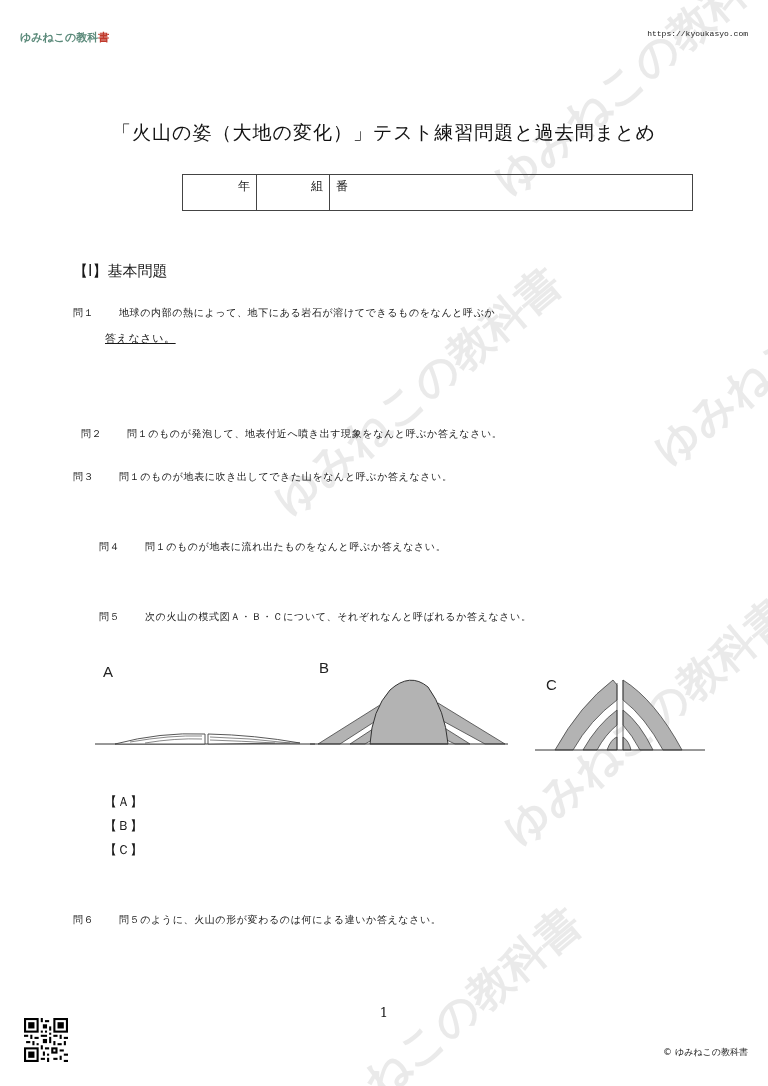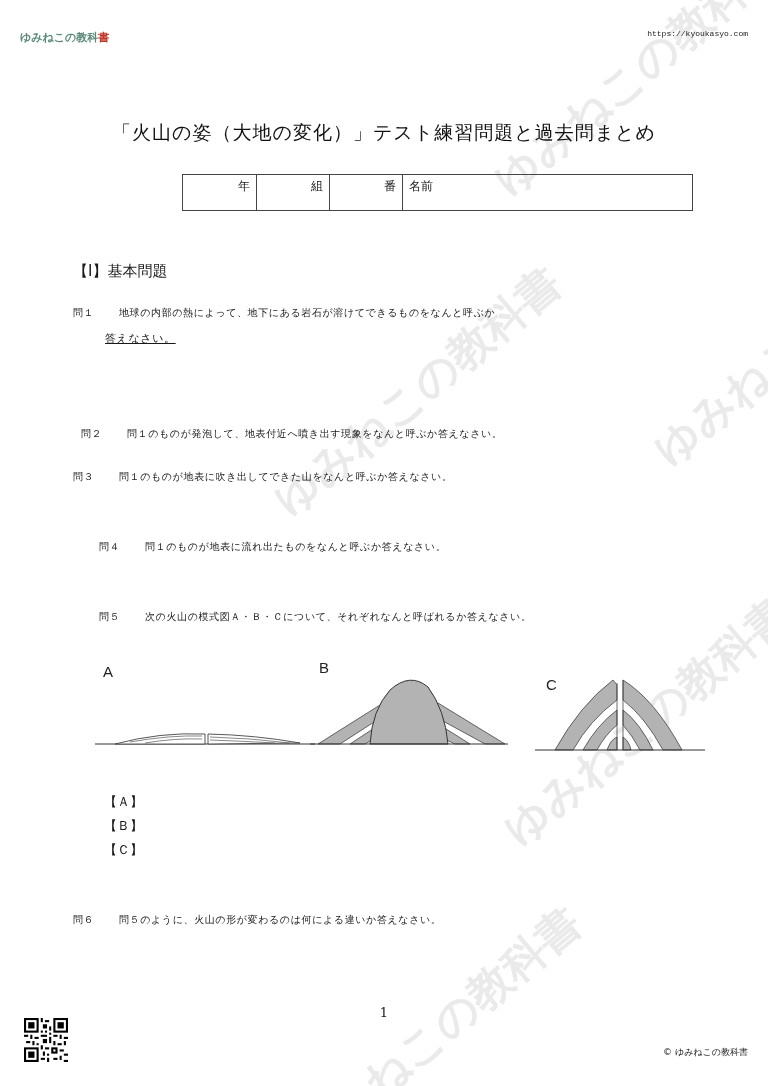--- a/index.html
+++ b/index.html
@@ -53,21 +53,20 @@
   <span>ゆみねこの教科</span><span class="accent">書</span>
 </div>
 <div class="abs url">https://kyoukasyo.com</div>
 
 <div class="abs title">「火山の姿（大地の変化）」テスト練習問題と過去問まとめ</div>
 
 <div class="abs name-table">
   <div class="cell c1"><span>年</span></div>
   <div class="cell c2"><span>組</span></div>
   <div class="cell c3"><span>番</span></div>
-  <div class="cell"><span>名前</span></div>
 </div>
 
 <div class="abs section">【Ⅰ】基本問題</div>
 
 <div class="abs q" style="top:306px;">
   <span class="num">問１</span><span>地球の内部の熱によって、地下にある岩石が溶けてできるものをなんと呼ぶか</span>
 </div>
 <div class="abs q-cont" style="top:331px;">答えなさい。</div>
 
 <div class="abs q" style="top:427px;padding-left:8px;">

